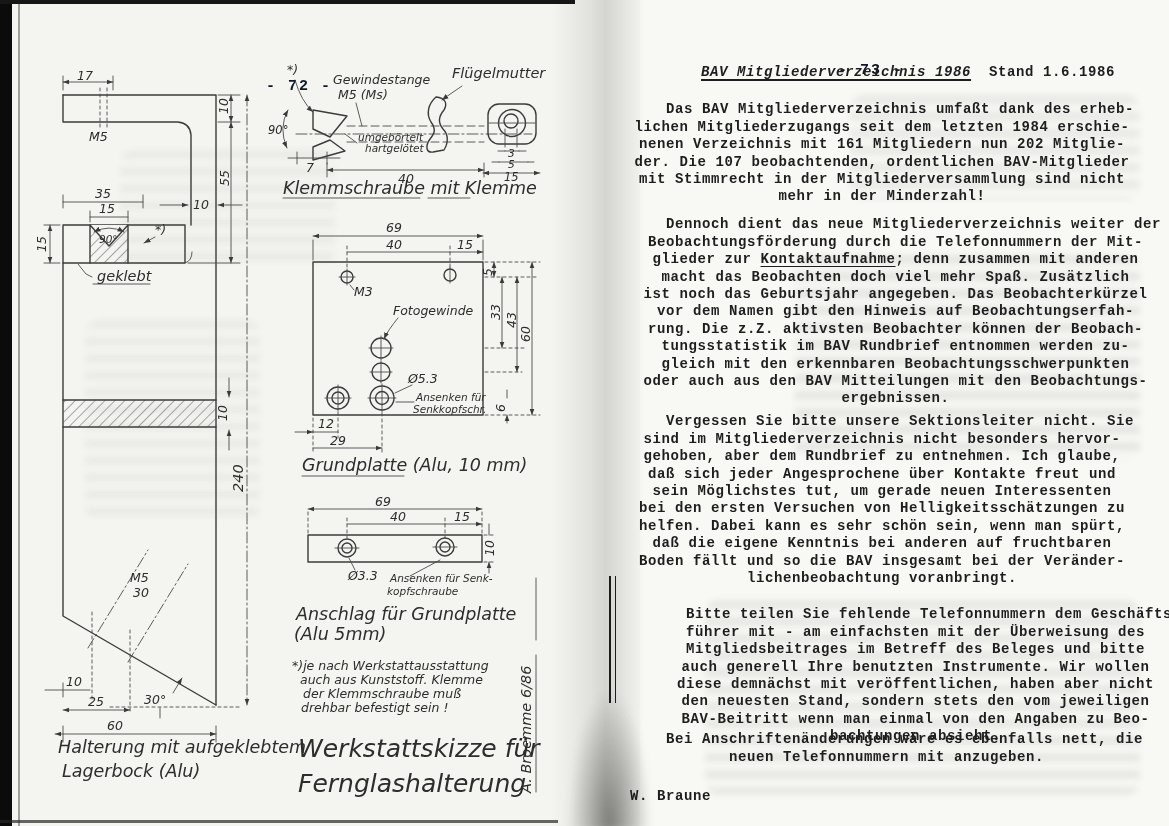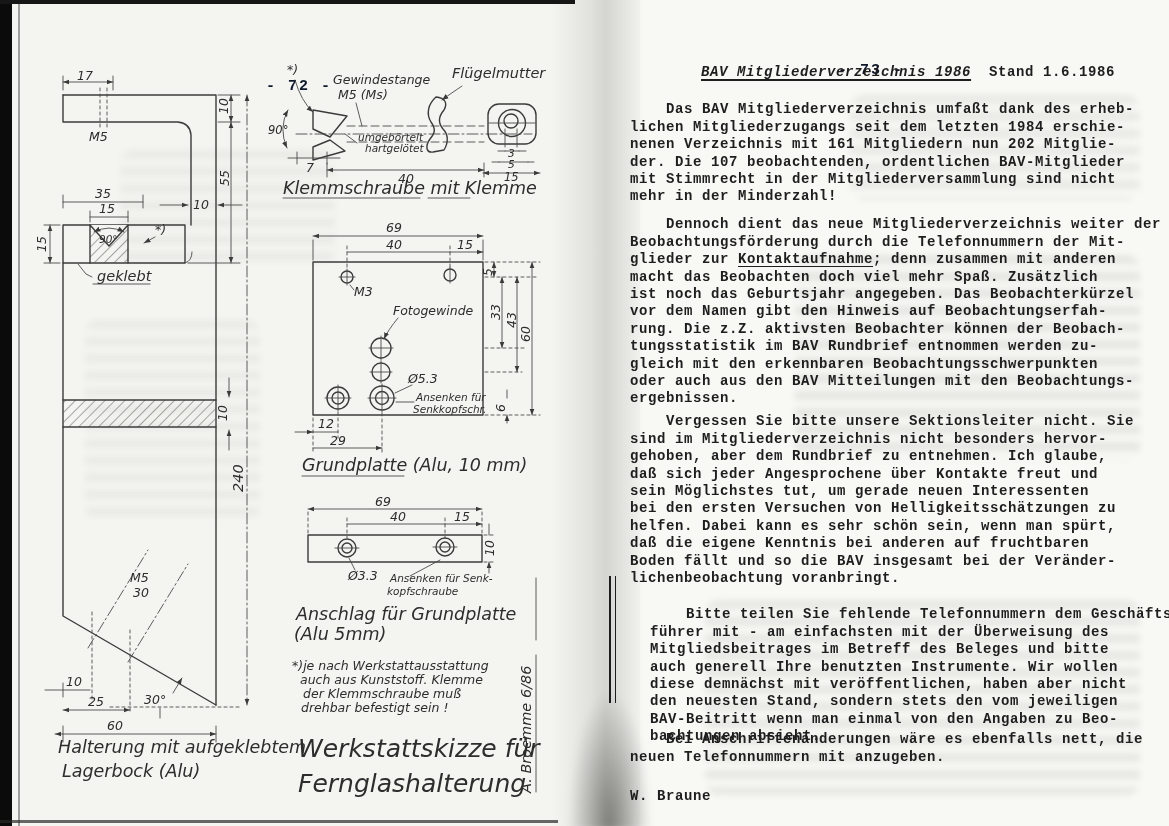--- a/index.html
+++ b/index.html
@@ -18,21 +18,21 @@
   .ghost{position:absolute;filter:blur(3px);border-radius:14px;
          background:repeating-linear-gradient(to bottom,rgba(85,85,82,1) 0px,rgba(85,85,82,1) 9px,rgba(85,85,82,0) 9px,rgba(85,85,82,0) 17px);}
   
   .tw{font-family:"Liberation Mono",monospace;font-weight:700;color:#1e1e1e;
       font-size:14px;line-height:17.4px;letter-spacing:.6px;white-space:pre;}
   .pagenum{position:absolute;font-family:"Liberation Mono",monospace;font-weight:700;
       font-size:15px;color:#0f172a;letter-spacing:2px;white-space:pre;margin-top:48px;}
   .heading{position:absolute;left:665px;top:47px;}
   .heading .u{text-decoration:underline;text-decoration-thickness:1.5px;text-underline-offset:3px;font-style:italic;}
   .heading .rest{margin-left:18px;text-align:center;}
-  .para{position:absolute;left:630px;}
+  .para{position:absolute;left:630px;text-align:center;}
   .para .u{text-decoration:underline;text-underline-offset:3px;font-family:Liberation Mono, monospace;}
   .marginbar{position:absolute;left:609px;top:576px;width:4px;height:127px;
       border-left:2.5px solid #1c1c1c;border-right:1.5px solid #1c1c1c;}
   .signature{position:absolute;left:630px;top:788px;width:400px;text-align:left;}
   
   svg .ln{stroke:#3b3b3b;stroke-width:1.4;fill:none;stroke-linecap:round;stroke-linejoin:round;}
   svg .tn{stroke:#4b4b4b;stroke-width:.9;fill:none;stroke-linecap:round;}
   svg .dsh{stroke-dasharray:8 4;}
   svg .dd{stroke-dasharray:11 3 2 3;}
   svg .d2{stroke-dasharray:3 3;}

